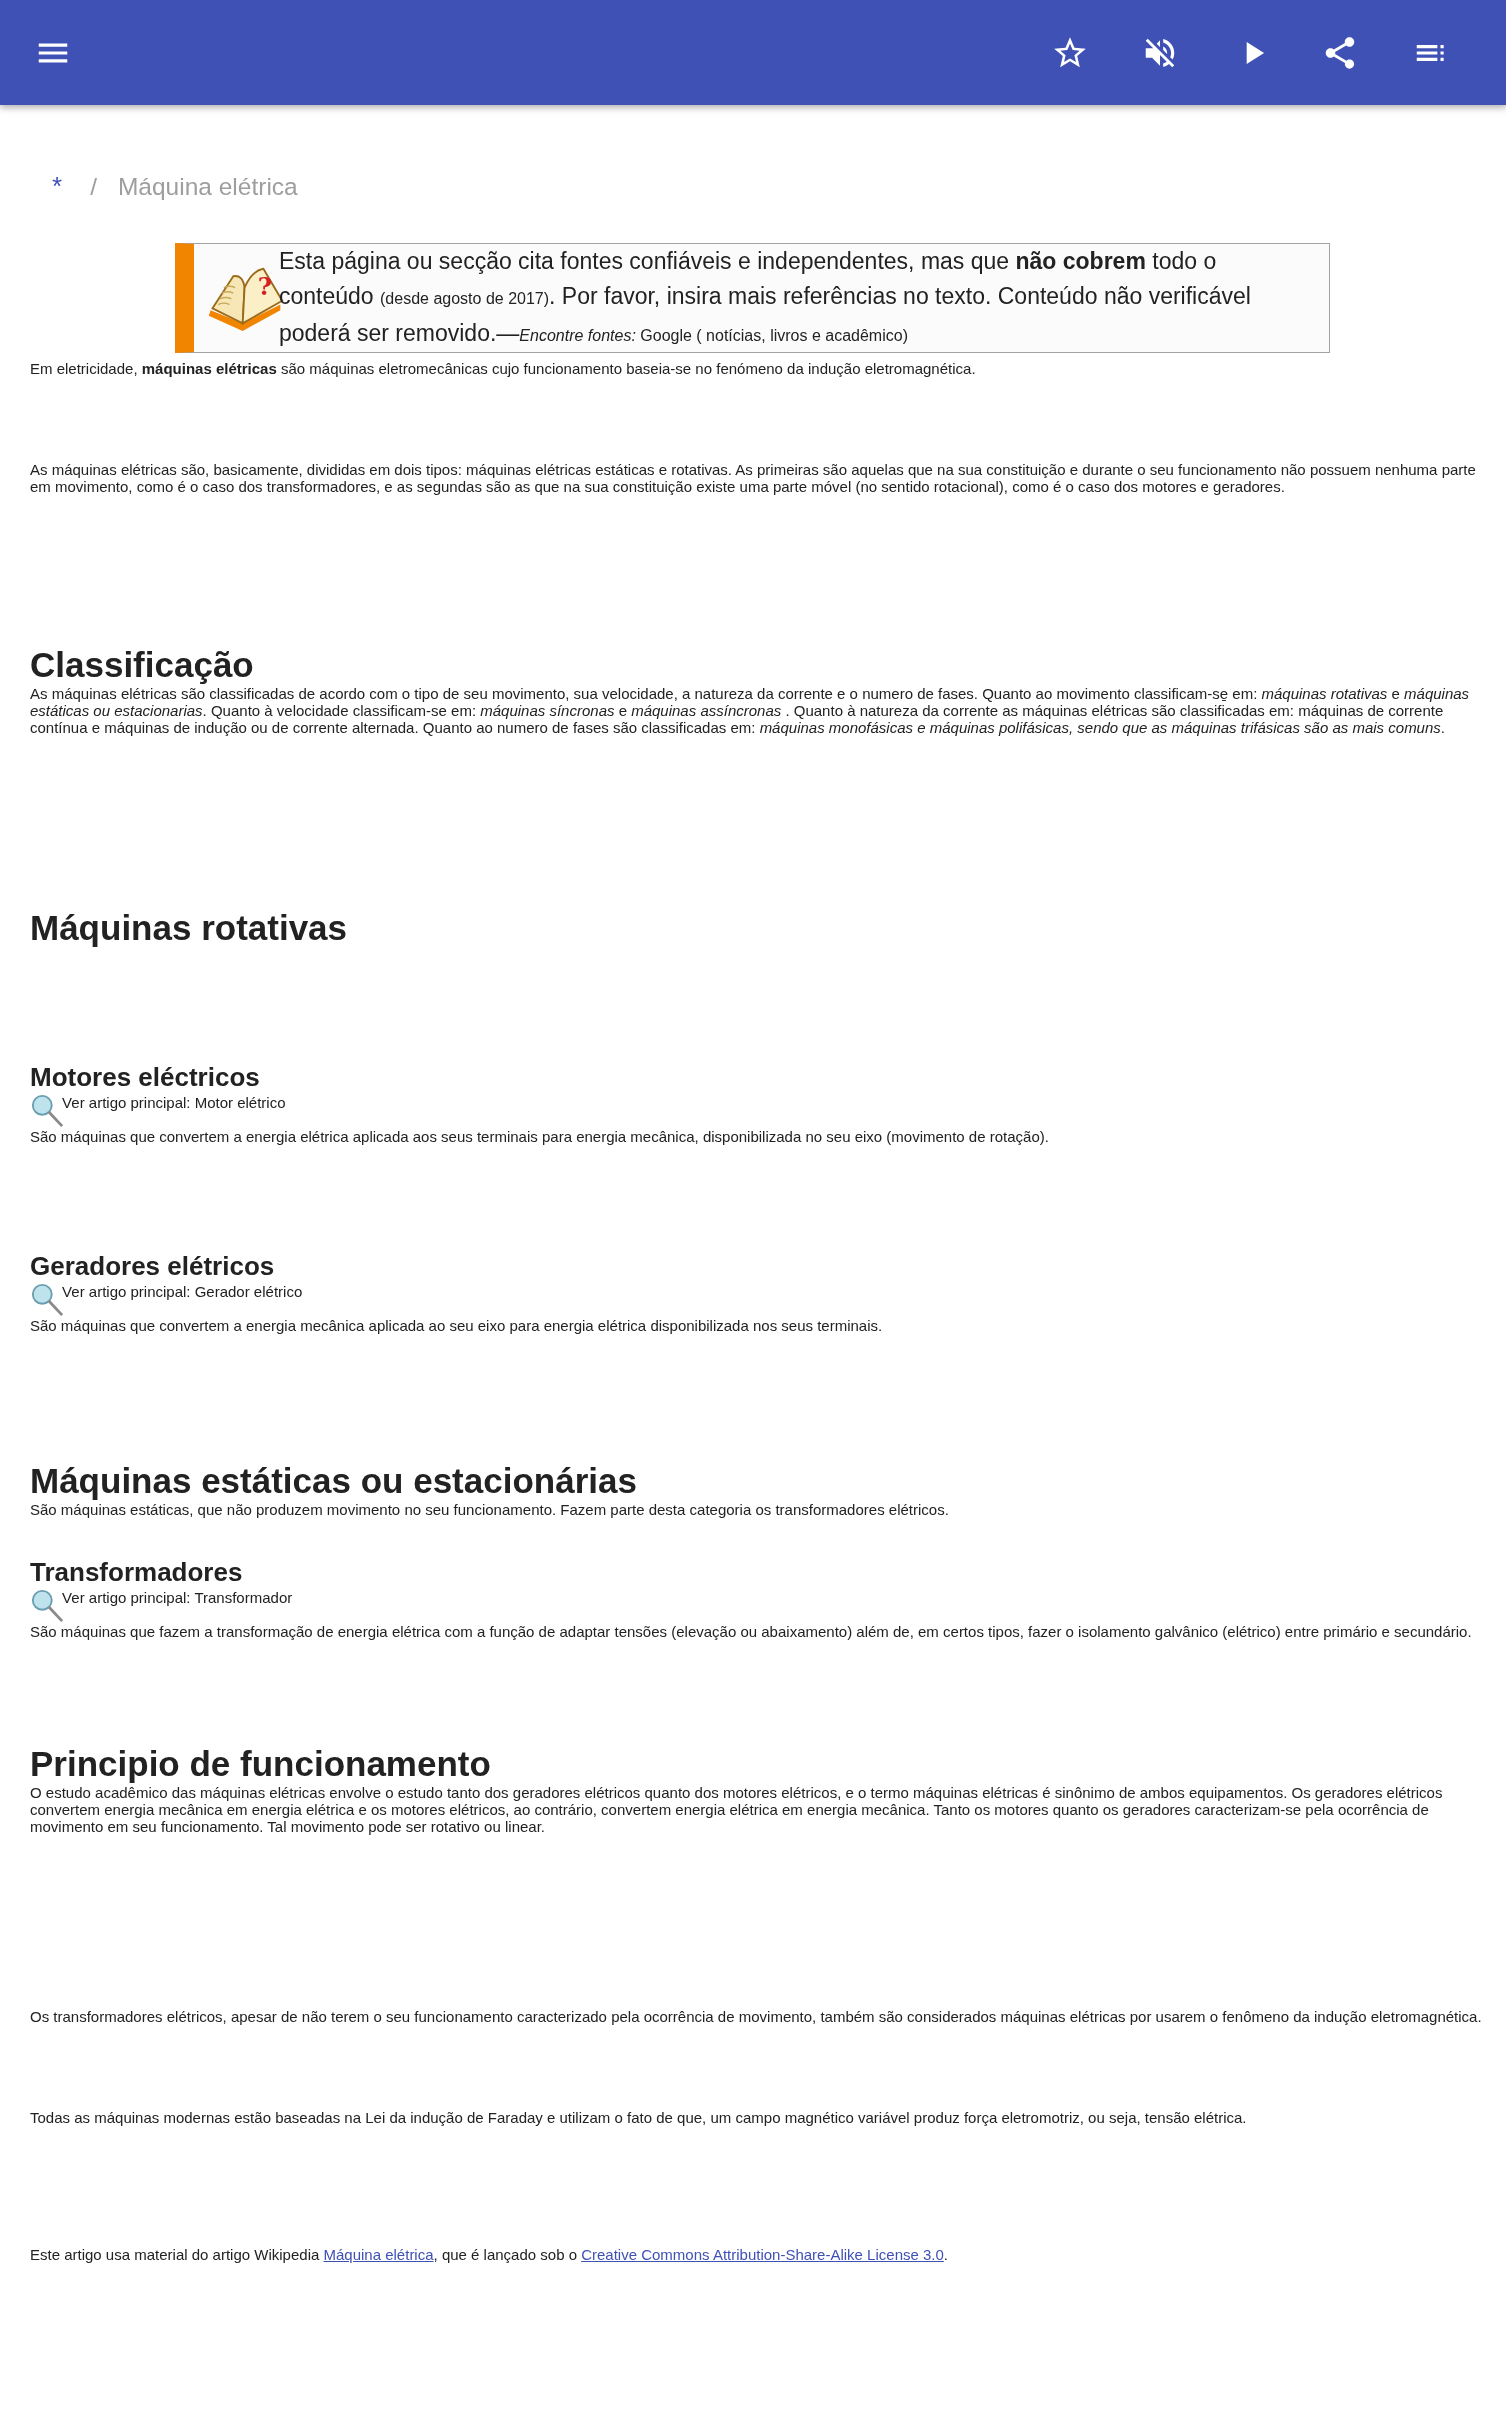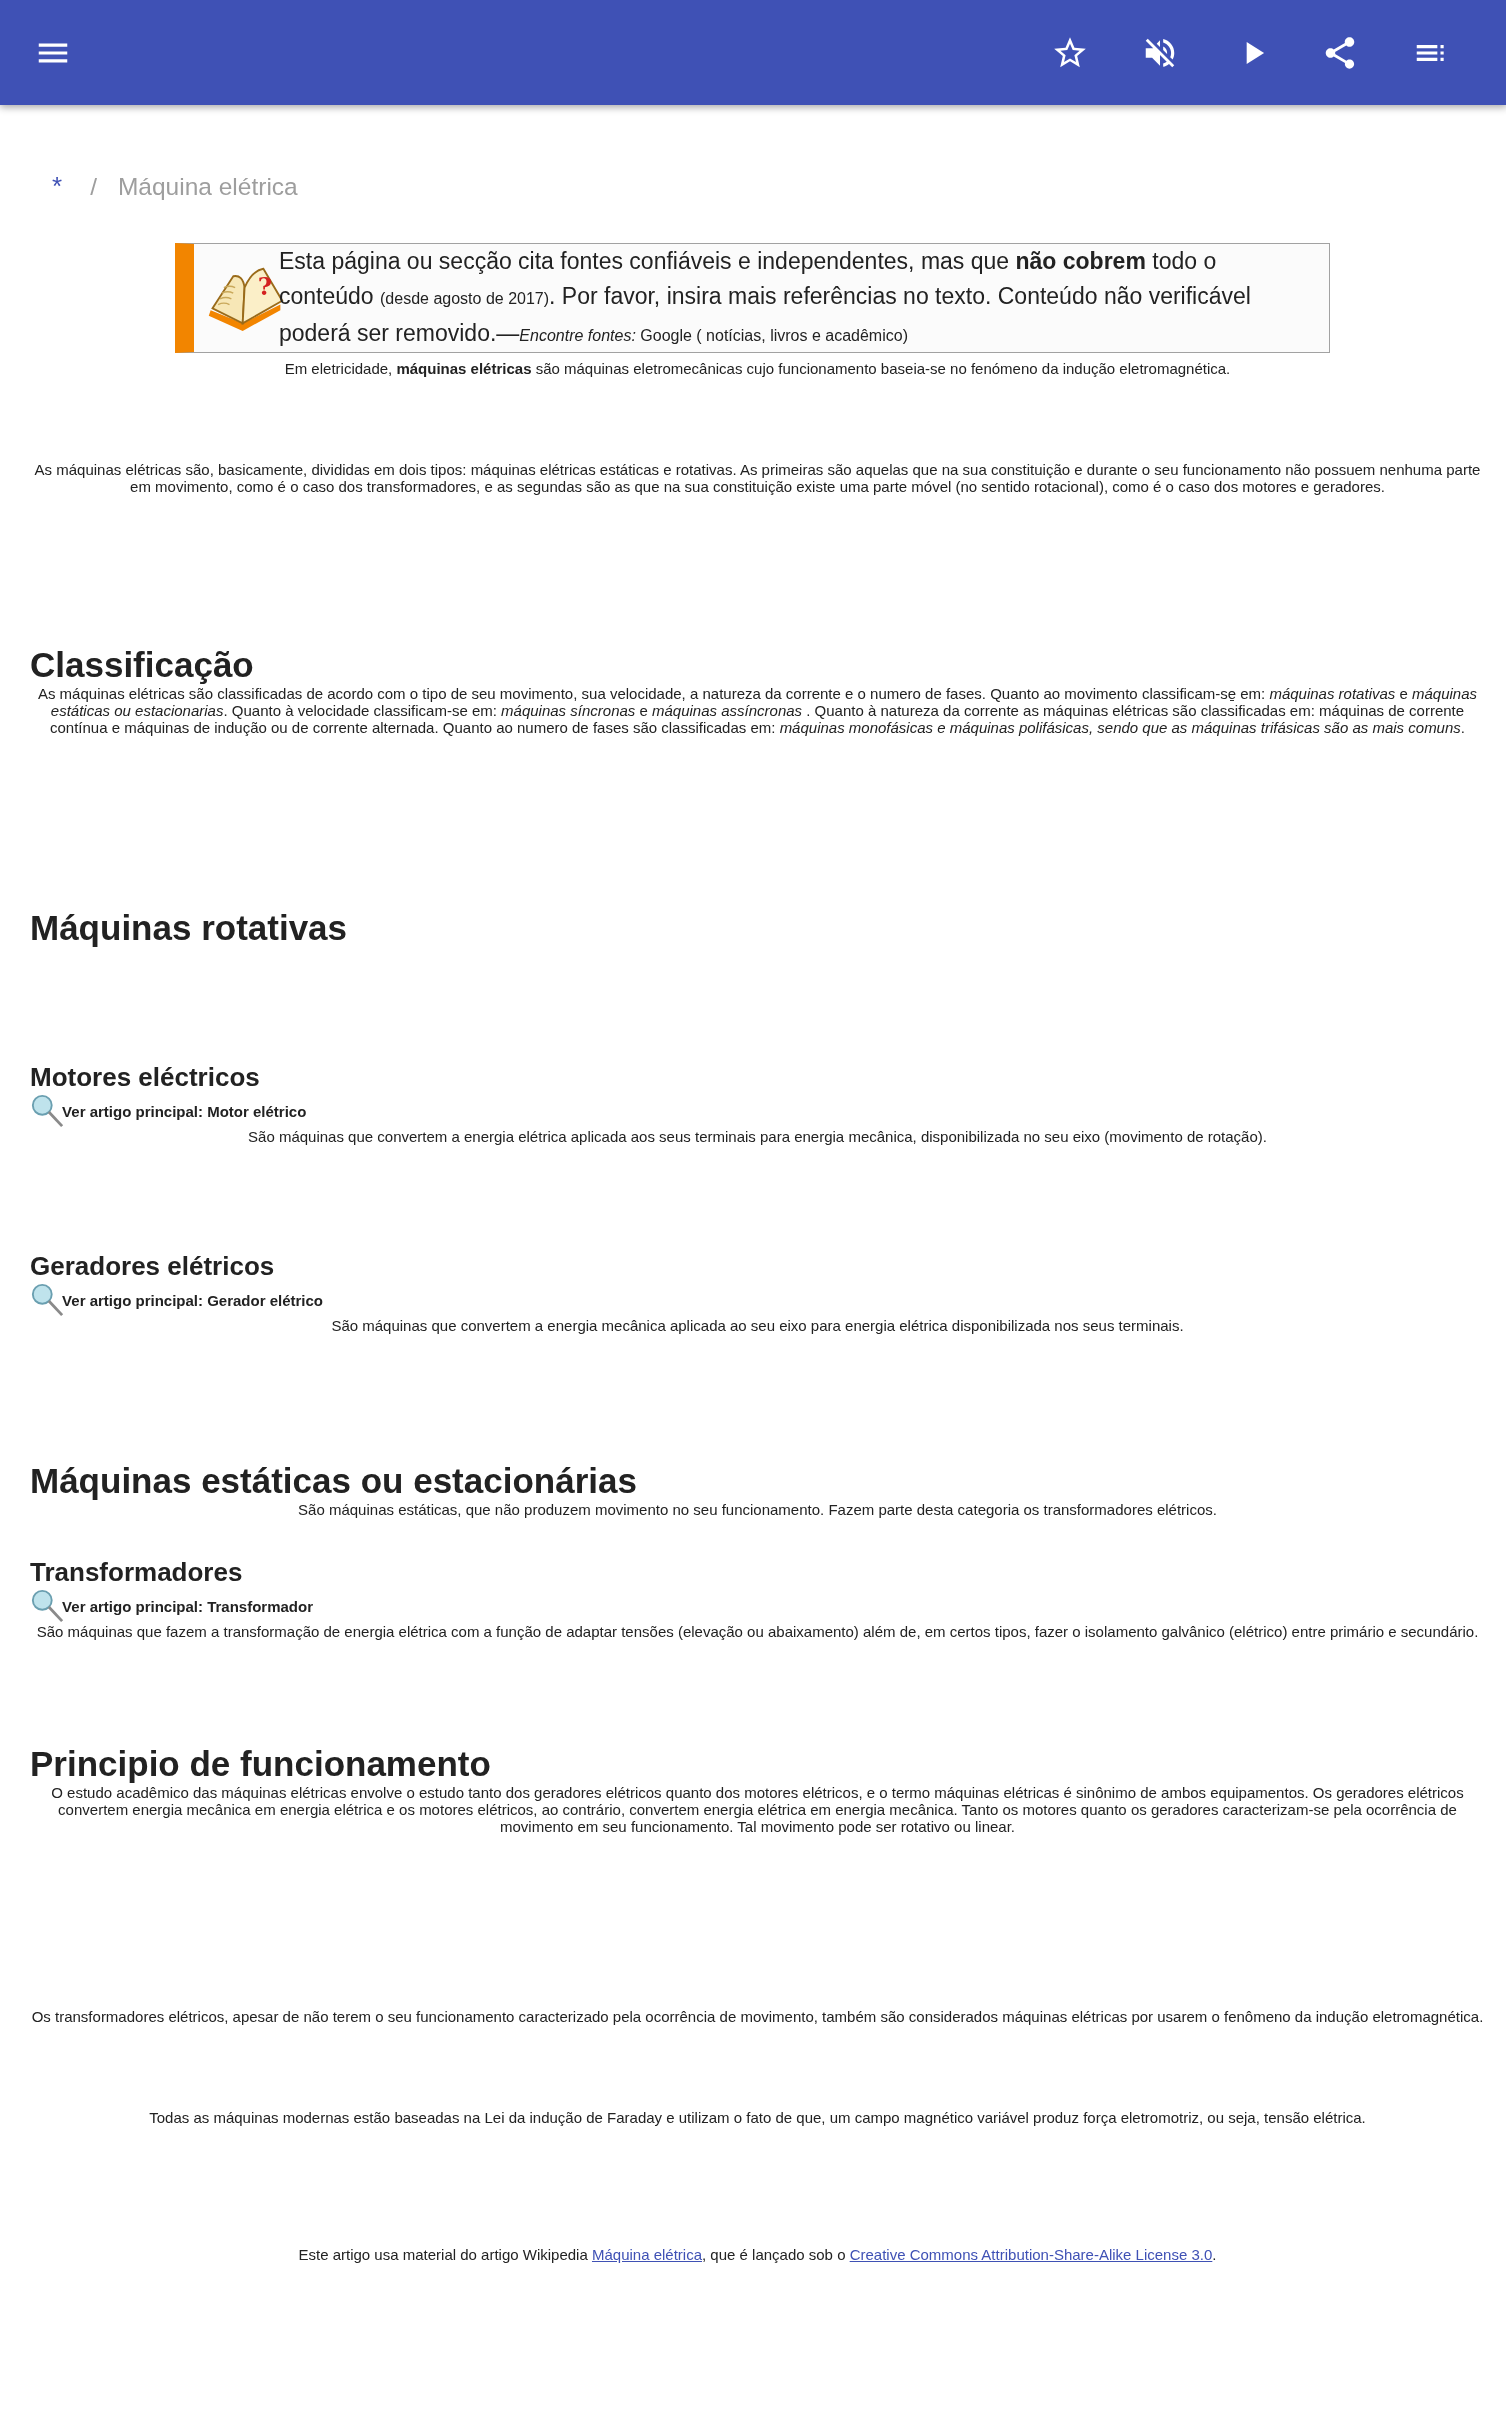--- a/index.html
+++ b/index.html
@@ -35,29 +35,29 @@
     border: 1.9px solid #a2a2a2; border-left: 19px solid #f28500;
     background: #fbfbfb;
   }
   .notice .book { position: absolute; left: 11.3px; top: 17px; width: 81px; height: 72px; }
   .notice .ntext {
     position: absolute; left: 85px; top: 0px; width: 1036px;
     font-size: 23px; line-height: 35px; color: #222;
   }
   .notice .small { font-size: 16px; }
   .block { position: absolute; left: 30px; width: 1455px; }
-  p { margin: 0; text-align: center; }
+  p { margin: 0; }
   h2 {
     margin: 0; font-size: 35px; font-weight: bold; line-height: 41px; color: #222;
   }
   h3 {
     margin: 0; font-size: 26px; font-weight: bold; line-height: 34px; color: #222;
   }
   .see {
-    display: flex; align-items: center; font-weight: bold;
+    display: flex; align-items: flex-start;
   }
   .see svg { width: 34px; height: 34px; margin-right: -1.9px; }
   a.lnk { color: #3f51b5; text-decoration: underline; }
   i { font-style: italic; }
 </style>
 </head>
 <body>
 
 <div class="appbar">
   <div class="icon" style="left:34px;">

